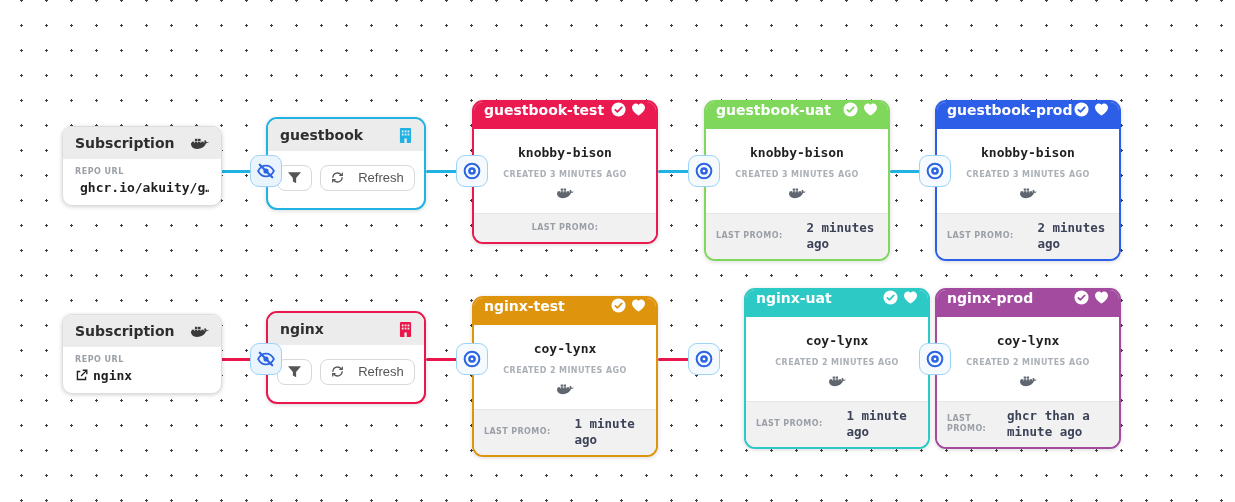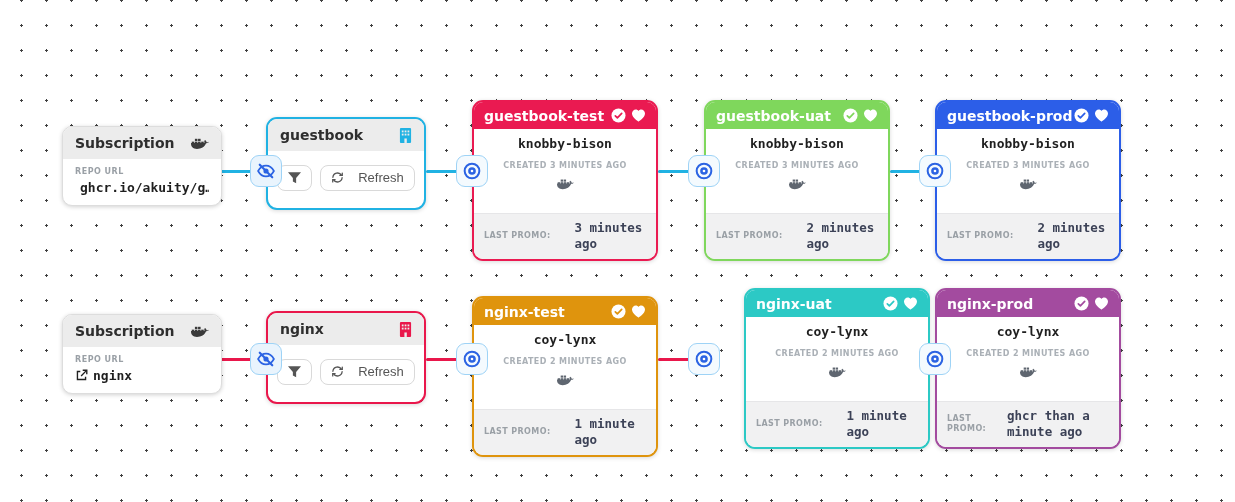--- a/index.html
+++ b/index.html
@@ -37,23 +37,23 @@
   .wh-header{background:#ececec;padding:8px 12px;display:flex;justify-content:space-between;align-items:center;
     font-weight:bold;font-size:14px;color:#2e2e2e}
   .wh-body{display:flex;justify-content:center;align-items:center;gap:8px;height:53px}
   .btn{display:inline-flex;align-items:center;gap:14px;background:#fff;border:1px solid #d9d9d9;border-radius:8px;
     color:#555;font-size:13px;padding:4px 10px;height:26px;box-sizing:border-box;cursor:pointer}
 
   
   .stage{position:absolute;width:186px;background:#fff;border:2px solid var(--c);border-radius:11px;
     box-shadow:0 1px 4px rgba(0,0,0,.15);overflow:hidden;z-index:2;box-sizing:border-box;min-height:140px}
   .stage-header{background:var(--c);color:#fff;height:27px;padding:0 10px;display:flex;justify-content:space-between;
-    align-items:center;font-weight:bold;font-size:14px}
+    align-items:flex-start;font-weight:bold;font-size:14px}
   .hdr-icons{display:flex;align-items:center;gap:5px}
-  .stage-body{height:84px;text-align:center;padding-top:7px;box-sizing:border-box}
+  .stage-body{height:84px;text-align:center;padding-top:16px;box-sizing:border-box}
   .freight{font-family:"DejaVu Sans Mono","Liberation Mono",monospace;font-weight:bold;font-size:13px;color:#1f1f1f}
   .created{font-size:8px;font-weight:bold;color:#aab0b6;letter-spacing:.4px;margin-top:10px}
   .body-whale{color:#5f6670;margin-top:7px}
   .stage-footer{background:#f1f1f2;border-top:1px solid #e6e6e8;padding:6px 10px;display:flex;align-items:center;
     justify-content:center;gap:24px;min-height:16px}
   .lp-label{font-size:8px;font-weight:bold;color:#9aa0a6;letter-spacing:.4px;line-height:1.3;flex:none}
   .lp-value{font-family:"DejaVu Sans Mono","Liberation Mono",monospace;font-weight:bold;font-size:12.5px;color:#3c4257;line-height:1.3}
   .footer-wrap{justify-content:flex-start}
   .footer-wrap .lp-label{width:36px;white-space:normal}
 
@@ -169,21 +169,20 @@
     </div>
     <div class="stage-body">
       <div class="freight">knobby-bison</div>
       <div class="created">CREATED 3 MINUTES AGO</div>
       <svg class="body-whale" width="17" height="13" viewBox="0 0 24 18" fill="currentColor">
           <use href="#whale"></use>
         </svg>
     </div>
     <div class="stage-footer">
       <span class="lp-label">LAST PROMO:</span>
-      <span class="lp-value">3 minutes ago</span>
     </div>
   </div>
 
   <div class="stage c-gu" style="left:704px;top:100px">
     <div class="stage-header">
       <span>guestbook-uat</span>
       <span class="hdr-icons">
         <svg width="15" height="15" viewBox="0 0 16 16">
             <circle cx="8" cy="8" r="7.5" fill="#fff"></circle>
             <path d="M4.6 8.3l2.2 2.2 4.6-4.8" fill="none" stroke="var(--c)" stroke-width="1.8" stroke-linecap="round" stroke-linejoin="round"></path>

